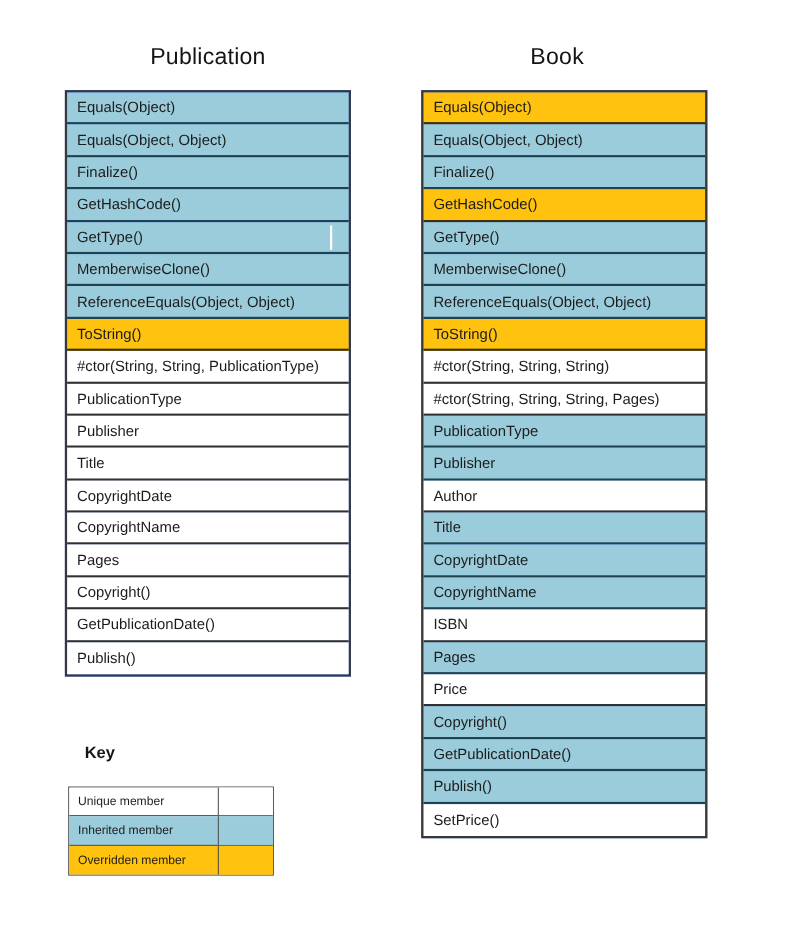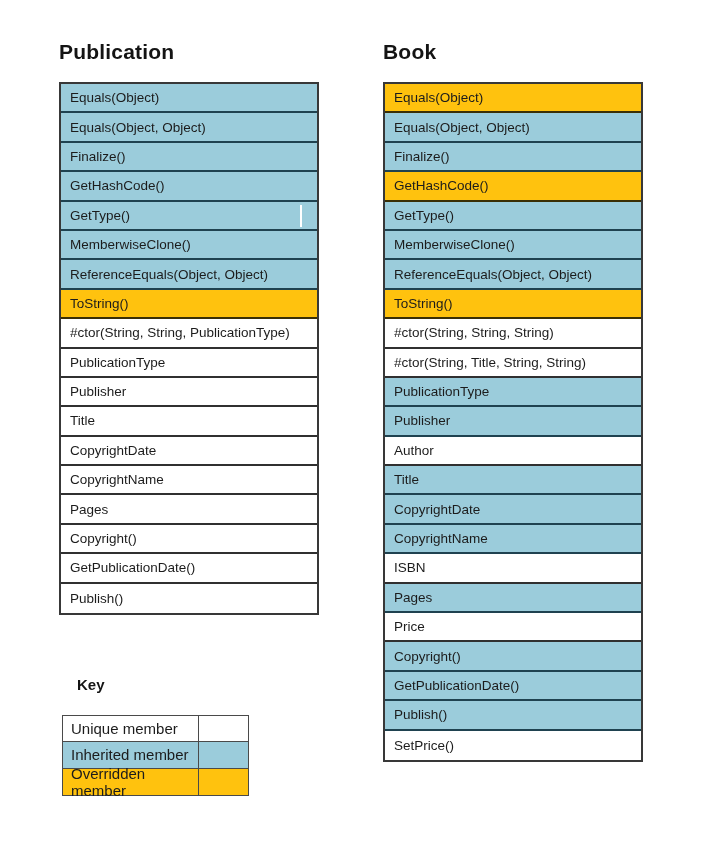--- a/index.html
+++ b/index.html
@@ -1,22 +1,23 @@
 <!DOCTYPE html>
 <html style="--inherited: #9BCCDB; --overridden: #FFC20E; --unique: #FFFFFF;"><head>
 <meta charset="utf-8">
 <style>
   * { margin: 0; padding: 0; box-sizing: border-box; }
   html, body { width: 720px; height: 864px; background: #ffffff; overflow: hidden; }
   body { font-family: "Liberation Sans", sans-serif; color: #1c1c1c; position: relative; }
 
   .class-block { position: absolute; }
   .class-title {
+    text-align: center;
     font-size: 21px;
-    font-weight: 700;
+    font-weight: 400;
     color: #141414;
     letter-spacing: 0.2px;
     margin-bottom: 18px;
   }
   .member-table {
     border: 2px solid #383838;
     width: 260px;
     background: #1d4ed8;
   }
   .member-row {
@@ -64,21 +65,21 @@
     display: flex;
     height: 26.3px;
     border-bottom: 1.5px solid #4a4a4a;
   }
   .key-row:last-child { border-bottom: none; }
   .key-label {
     width: 136px;
     display: flex;
     align-items: center;
     padding-left: 8px;
-    font-size: 15px;
+    font-size: 11px;
     border-right: 1.5px solid #4a4a4a;
   }
   .key-swatch { flex: 1; }
   .swatch-unique { background: var(--unique); }
   .swatch-inherited { background: var(--inherited); }
   .swatch-overridden { background: var(--overridden); }
 </style>
 </head>
 <body>
 
@@ -168,21 +169,21 @@
       <div class="member-row type-inherited">
         <span>ReferenceEquals(Object, Object)</span>
       </div>
       <div class="member-row type-overridden">
         <span>ToString()</span>
       </div>
       <div class="member-row type-unique">
         <span>#ctor(String, String, String)</span>
       </div>
       <div class="member-row type-unique">
-        <span>#ctor(String, Title, String, String)</span>
+        <span>#ctor(String, String, String, Pages)</span>
       </div>
       <div class="member-row type-inherited">
         <span>PublicationType</span>
       </div>
       <div class="member-row type-inherited">
         <span>Publisher</span>
       </div>
       <div class="member-row type-unique">
         <span>Author</span>
       </div>

